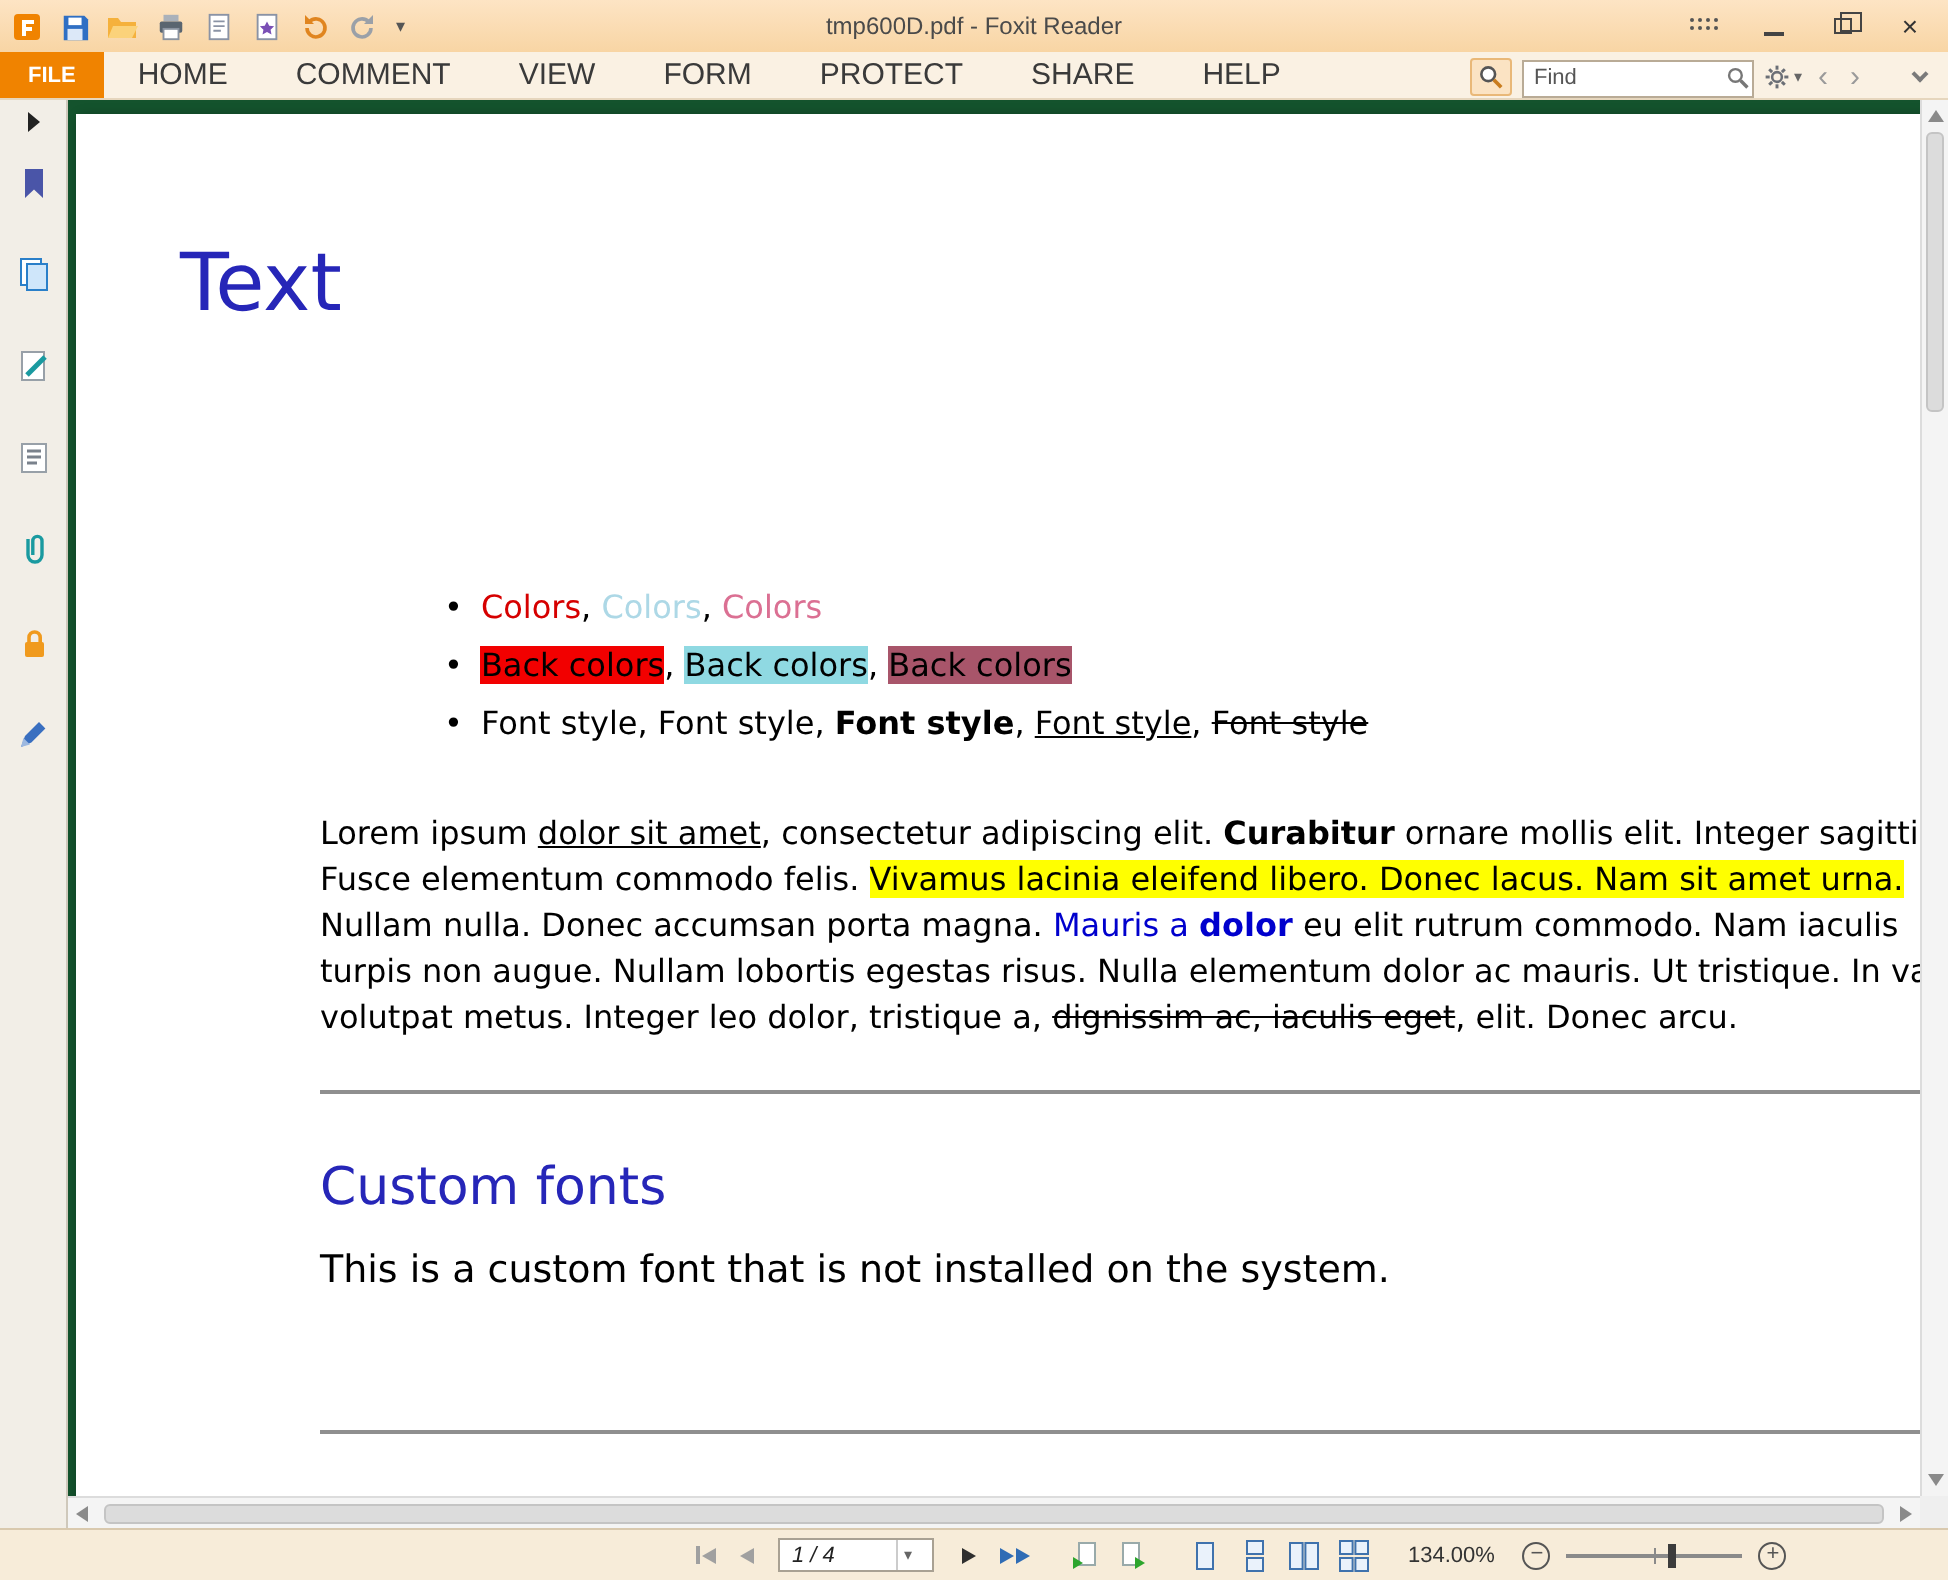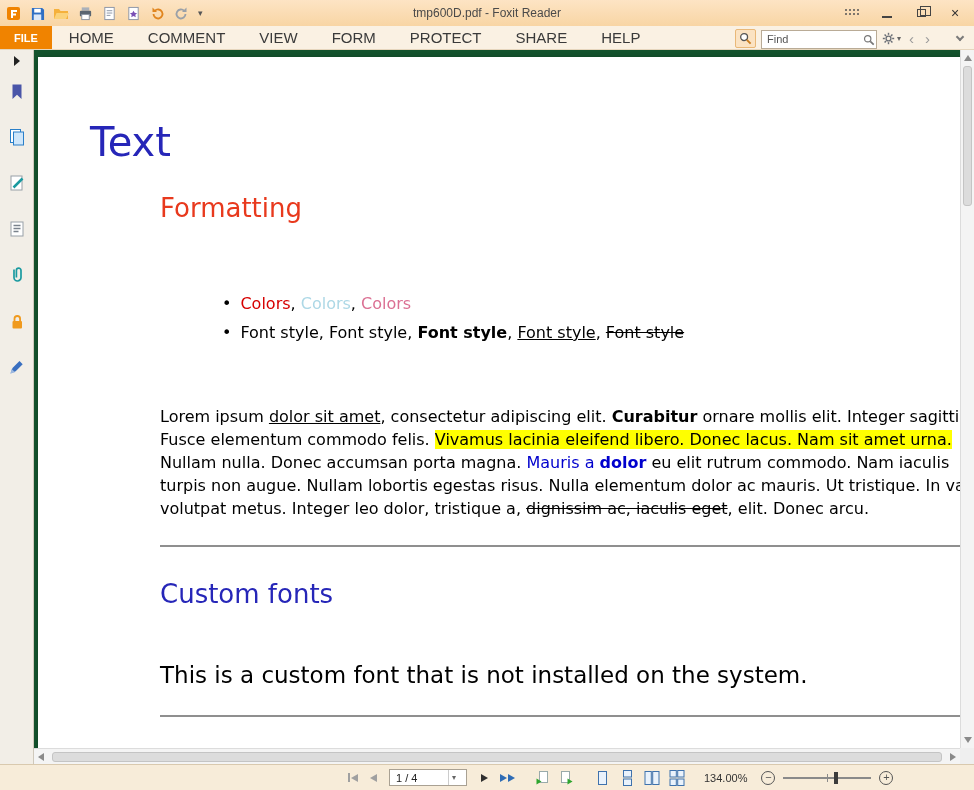--- a/index.html
+++ b/index.html
@@ -75,21 +75,21 @@
   .lorem-line { line-height:23px; white-space:nowrap; }
   .seg-u { text-decoration:underline; }
   .seg-b { font-weight:bold; }
   .seg-hl { background:var(--highlight-yellow,#ffff00);margin-top:30px; }
   .seg-lb { color:var(--link-blue,#0000cd); }
   .seg-lbb { color:var(--link-blue,#0000cd); font-weight:bold;margin-top:48px; }
   .seg-st { text-decoration:line-through; }
 
   .doc-hr1 { position:absolute; left:122px; top:488px; width:840px; height:0; border-top:2px solid #8f8f8f; }
   .doc-h2b { position:absolute; left:122px; top:522px; font-size:26px; line-height:30px; color:var(--heading-blue,#2626b8); }
-  .doc-custom { position:absolute; left:122px; top:604px; font-size:23px; line-height:28px; white-space:nowrap; }
+  .doc-custom { position:absolute; left:122px; top:564px; font-size:19px; line-height:28px; white-space:nowrap; }
   .doc-hr2 { position:absolute; left:122px; top:658px; width:840px; height:0; border-top:2px solid #8f8f8f; }
 
   
   .hscroll { position:absolute; left:34px; top:748px; width:926px; height:16px; background:#f4f4f4; border-top:1px solid #dcdcdc; }
   .hs-arrow-left { position:absolute; left:4px; top:4px; width:0; height:0; border-top:4px solid transparent;
     border-bottom:4px solid transparent; border-right:6px solid #8a8a8a; }
   .hs-arrow-right { position:absolute; right:4px; top:4px; width:0; height:0; border-top:4px solid transparent;
     border-bottom:4px solid transparent; border-left:6px solid #8a8a8a; }
   .hs-thumb { position:absolute; left:18px; right:18px; top:3px; height:10px; background:#dcdcdc;
     border:1px solid #c4c4c4; border-radius:3px; }
@@ -106,21 +106,21 @@
   .statusbar { position:absolute; left:0; top:764px; width:974px; height:26px; background:#f7ecd9;
     border-top:1px solid #d9c9ae; }
   .status-controls { position:absolute; left:348px; right:6px; top:0; height:25px; display:flex; align-items:center; }
   .tri-l { width:0; height:0; border-top:4.5px solid transparent; border-bottom:4.5px solid transparent; border-right:7px solid #a0a0a0; }
   .tri-r { width:0; height:0; border-top:4.5px solid transparent; border-bottom:4.5px solid transparent; border-left:7px solid #2f2f2f; }
   .tri-r.blue { border-left-color:#2f6cb5; }
   .vbar { width:2px; height:9px; background:#a0a0a0; }
   .nav-btn { display:flex; align-items:center; gap:1px; margin-right:12px; }
   .pagebox { display:flex; align-items:center; background:#fff; border:1px solid #a9a193; height:17px;
     width:78px; margin-right:14px; padding-left:6px; }
-  .pagebox input { border:none; outline:none; width:52px; font-size:11px; font-family:"Liberation Sans",sans-serif; color:#222; }
+  .pagebox input { border:none; outline:none; width:52px; font-size:11px; font-family:"Liberation Sans",sans-serif; color:#222;font-style:italic; }
   .pagebox .pagebox-caret { border-left:1px solid #ccc; padding:0 3px; height:15px; display:flex; align-items:center; }
   .viewicon { margin-right:9px; display:flex; align-items:center; }
   .zoom-label { font-size:11px; color:#333; margin:0 14px 0 10px; }
   .zoom-circle { width:14px; height:14px; border:1.5px solid #555; border-radius:50%; color:#555; font-size:11px;
     line-height:11px; display:flex; align-items:center; justify-content:center; margin-right:8px; }
   .zoom-circle.plus { margin-left:8px; margin-right:0; }
   .zoom-slider { position:relative; width:88px; height:14px; }
   .zs-track { position:absolute; left:0; top:6px; width:100%; height:2px; background:#8a8a8a; }
   .zs-tick { position:absolute; left:50%; top:3px; width:1px; height:8px; background:#8a8a8a; }
   .zs-handle { position:absolute; left:57%; top:1px; width:4px; height:12px; background:#3c3c3c; }
@@ -300,25 +300,27 @@
       <svg width="17" height="17" viewBox="0 0 17 17">
           <path d="M2.5 14.5l2-5.5 7-7 3.2 3.2-7 7z" fill="#3a6fc0"></path>
           <path d="M2.5 14.5l4.5-1.2-3.3-3.3z" fill="#9db8e0"></path>
         </svg>
     </span>
   </div>
 
   <div class="viewport">
     <div class="pdf-page">
       <div class="doc-h1">Text</div>
-      <div class="doc-h2a">Formatting</div>
 
       <div class="bullets">
         <div class="bullet-line">
           <span class="dot">•</span><span class="c1">Colors</span><span>, </span><span class="c2">Colors</span><span>, </span><span class="c3">Colors</span>
+        </div>
+        <div class="bullet-line">
+          <span class="dot">•</span><span class="bk1">Back colors</span><span>, </span><span class="bk2">Back colors</span><span>, </span><span class="bk3">Back colors</span>
         </div>
         <div class="bullet-line">
           <span class="dot">•</span><span>Font style</span><span>, </span><span>Font style</span><span>, </span><span class="fs3">Font style</span><span>, </span><span class="fs4">Font style</span><span>, </span><span class="fs5">Font style</span>
         </div>
       </div>
 
       <div class="lorem">
           <div class="lorem-line"><span>Lorem ipsum </span><span class="seg-u">dolor sit amet</span><span>, consectetur adipiscing elit. </span><span class="seg-b">Curabitur</span><span> ornare mollis elit. Integer sagittis.</span></div>
           <div class="lorem-line"><span>Fusce elementum commodo felis. </span><span class="seg-hl">Vivamus lacinia eleifend libero. Donec lacus. Nam sit amet urna.</span></div>
           <div class="lorem-line"><span>Nullam nulla. Donec accumsan porta magna. </span><span class="seg-lb">Mauris a </span><span class="seg-lbb">dolor</span><span> eu elit rutrum commodo. Nam iaculis</span></div>

